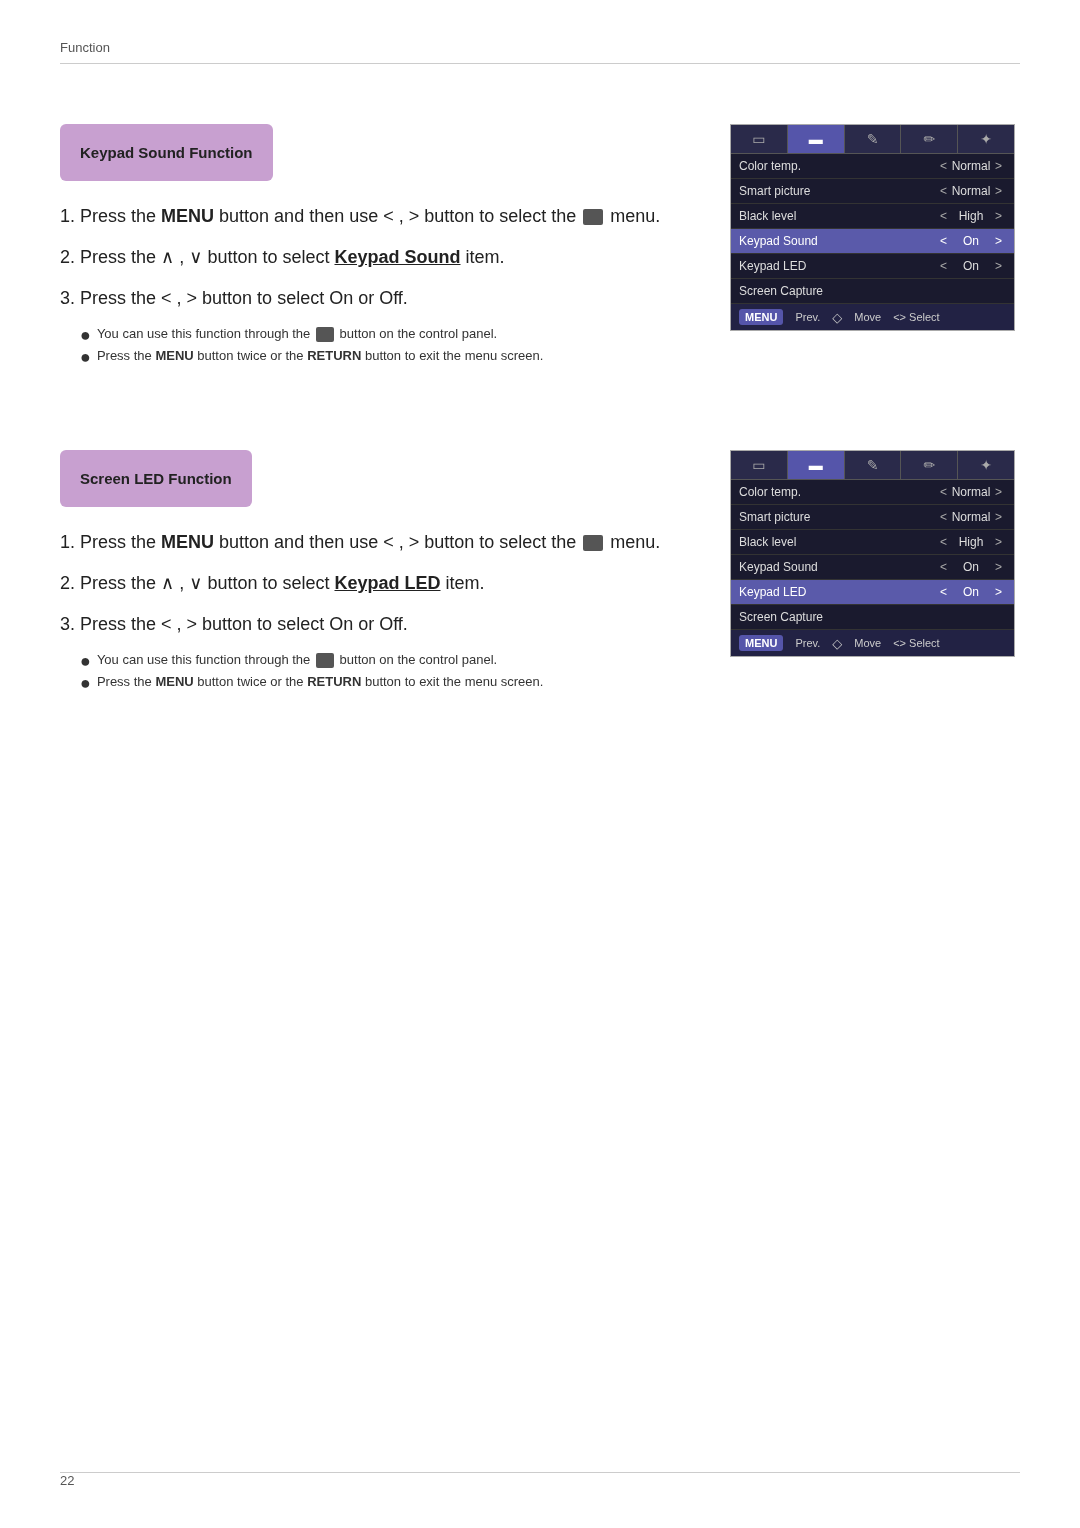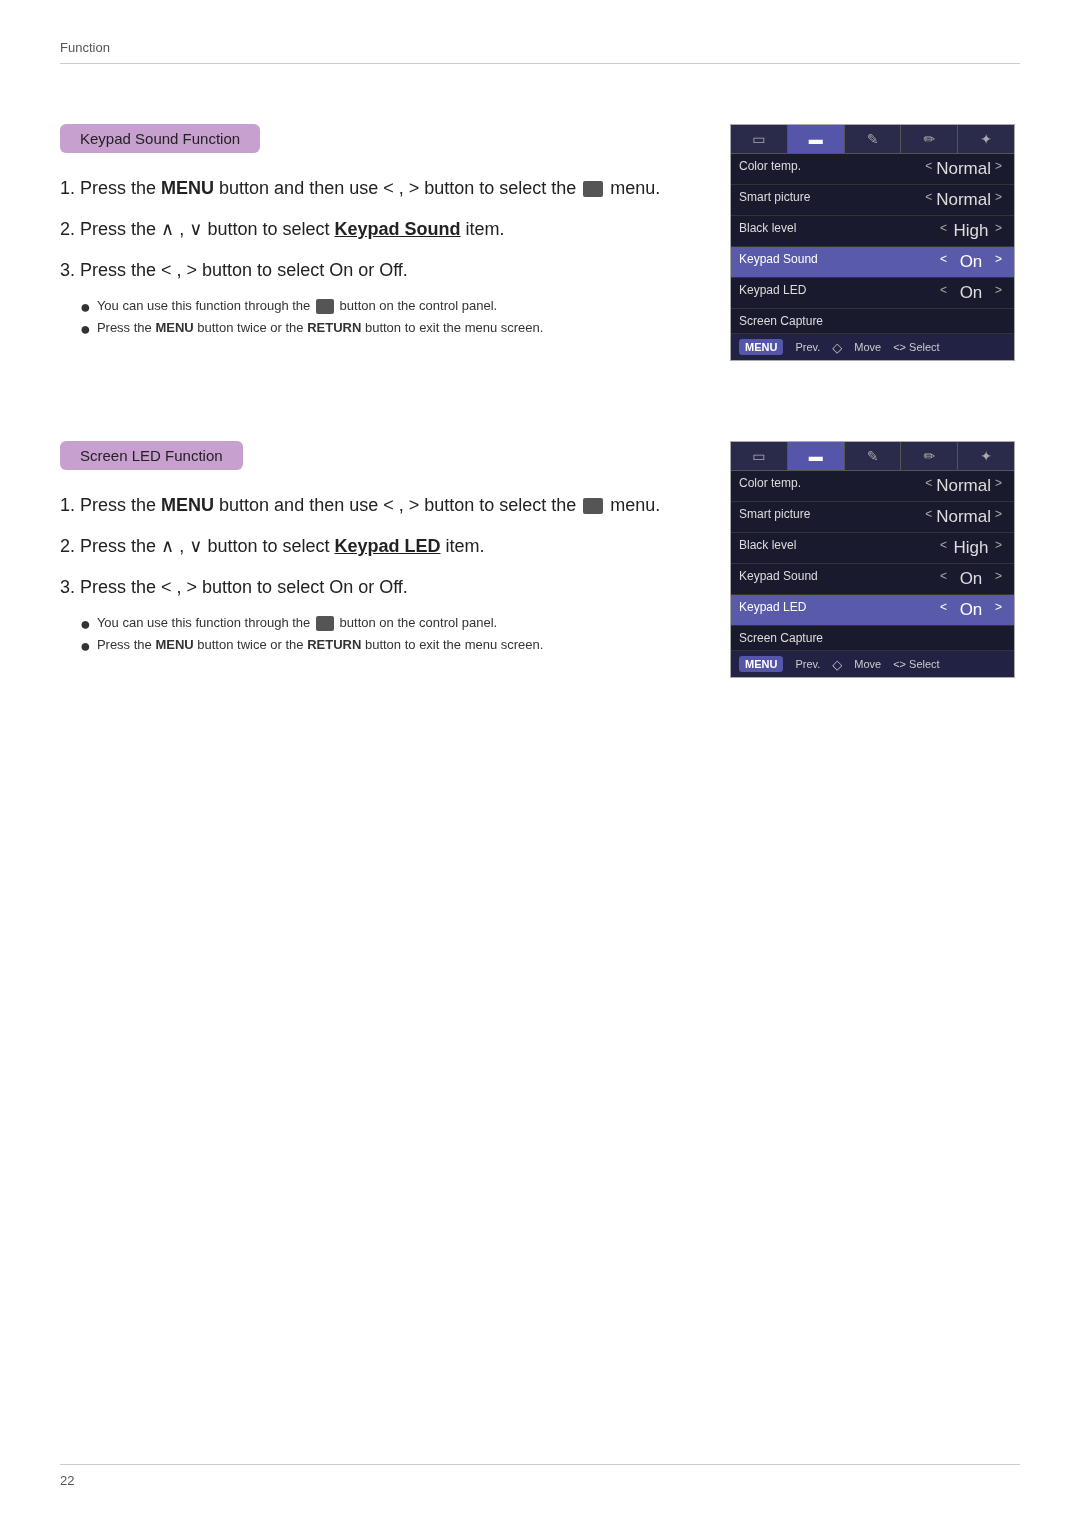--- a/index.html
+++ b/index.html
@@ -28,21 +28,20 @@
       padding-bottom: 8px;
       border-bottom: 1px solid #ccc;
     }
 
     .page-footer {
       position: absolute;
       bottom: 40px;
       left: 60px;
       right: 60px;
       border-top: 1px solid #ccc;
-      padding-top: 8px;
       font-size: 13px;
       color: #555;
     }
 
     
     .section {
       display: flex;
       flex-direction: row;
       gap: 40px;
       margin-top: 60px;
@@ -57,22 +56,22 @@
       width: 290px;
       flex-shrink: 0;
     }
 
     
     .section-title {
       display: inline-block;
       background: #c8a0d0;
       color: #222;
       font-size: 15px;
-      font-weight: normal;
-      padding: 6px 20px;
+      font-weight: bold;
+      padding: 20px 20px;
       border-radius: 6px;
       margin-bottom: 22px;
     }
 
     
     .instruction {
       font-size: 18px;
       color: #222;
       margin-bottom: 14px;
       line-height: 1.5;
@@ -166,21 +165,21 @@
       color: #aaa;
       font-size: 12px;
       margin: 0 4px;
     }
 
     .menu-row.highlighted .menu-row-arrow {
       color: #fff;
     }
 
     .menu-row-value {
-      font-size: 17px;
+      font-size: 12px;
       min-width: 40px;
       text-align: center;
     }
 
     .menu-footer-bar {
       display: flex;
       align-items: center;
       background: #222244;
       padding: 5px 8px;
       gap: 12px;

